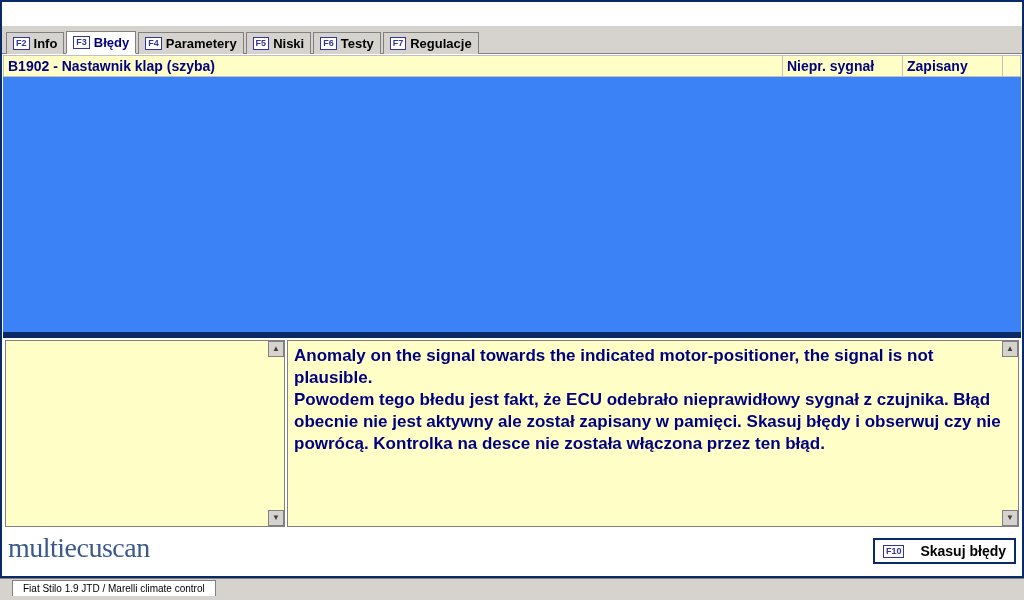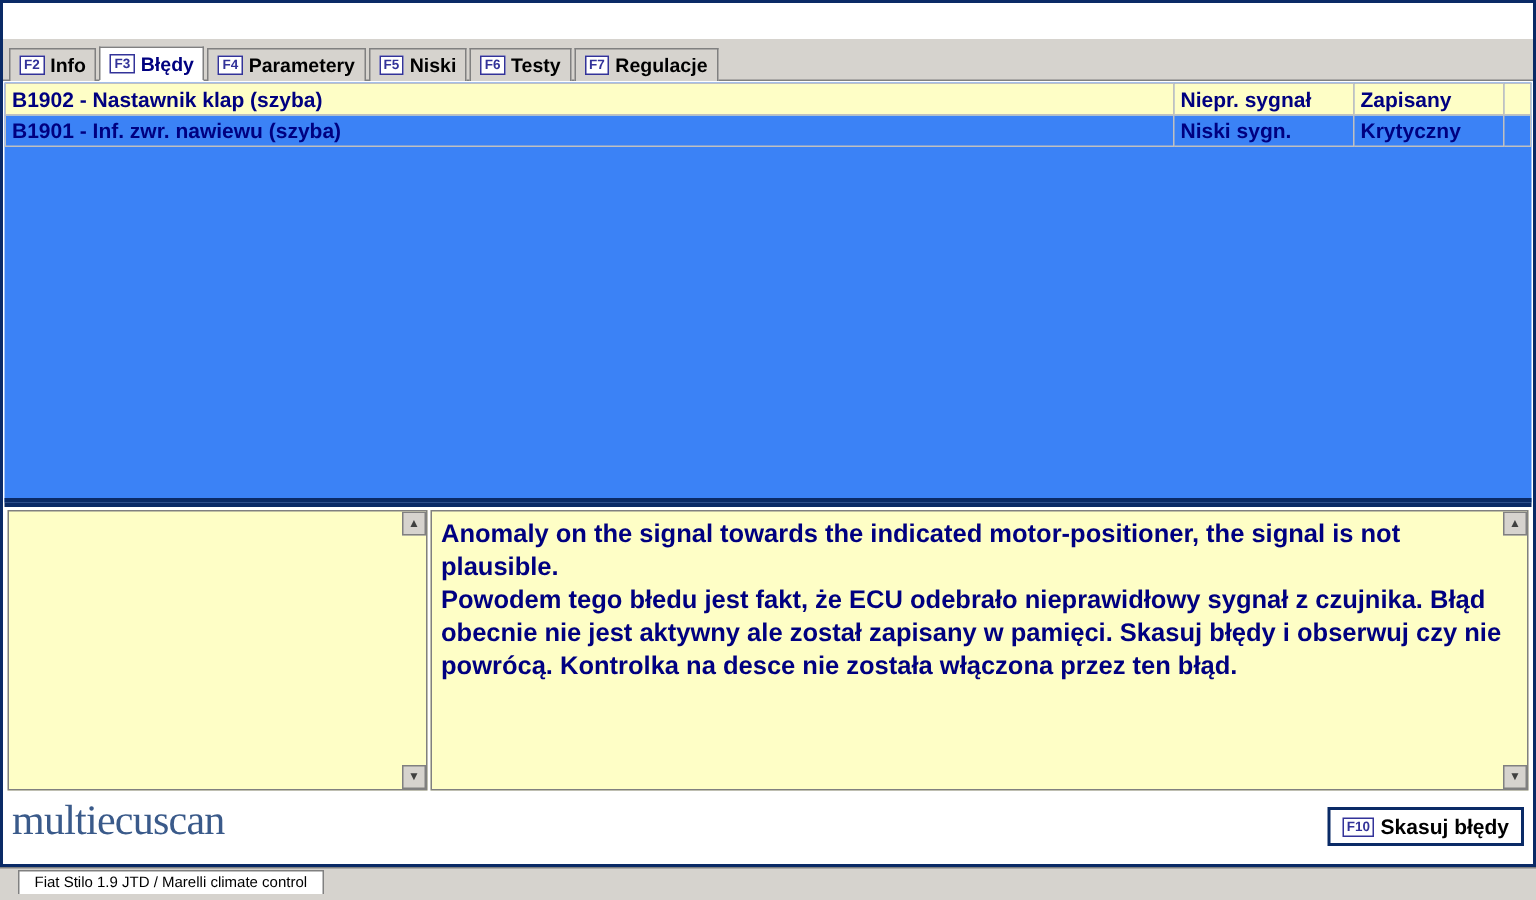--- a/index.html
+++ b/index.html
@@ -135,21 +135,21 @@
   }
   .logo {
     font-family: "Times New Roman", serif;
     font-size: 28px;
     color: #3a5a8a;
     letter-spacing: -0.5px;
   }
   .clear-btn {
     display: flex;
     align-items: center;
-    gap: 4px;
+    gap: 16px;
     border: 2px solid #0a2a66;
     padding: 3px 8px;
     font-size: 14px;
     font-weight: bold;
     background: #ffffff;
     cursor: pointer;
   }
   .status-bar {
     background: #d6d3ce;
     border-top: 1px solid #808080;
@@ -203,26 +203,20 @@
   <div class="main-area">
 
     <div class="errors-table">
       <table>
         <tbody>
           <tr class="highlight">
             <td class="col-desc">B1902 - Nastawnik klap (szyba)</td>
             <td class="col-sig">Niepr. sygnał</td>
             <td class="col-stat">Zapisany</td>
             <td class="col-end"></td>
-          </tr>
-          <tr>
-            <td class="col-desc">B1901 - Inf. zwr. nawiewu (szyba)</td>
-            <td class="col-sig">Niski sygn.</td>
-            <td class="col-stat">Krytyczny</td>
-            <td style="width:18px;"></td>
           </tr>
         </tbody>
       </table>
     </div>
 
     <div class="details-row">
       <div class="detail-pane left">
         <div class="scroll-arrow up">▲</div>
         <div class="content"></div>
         <div class="scroll-arrow down">▼</div>

